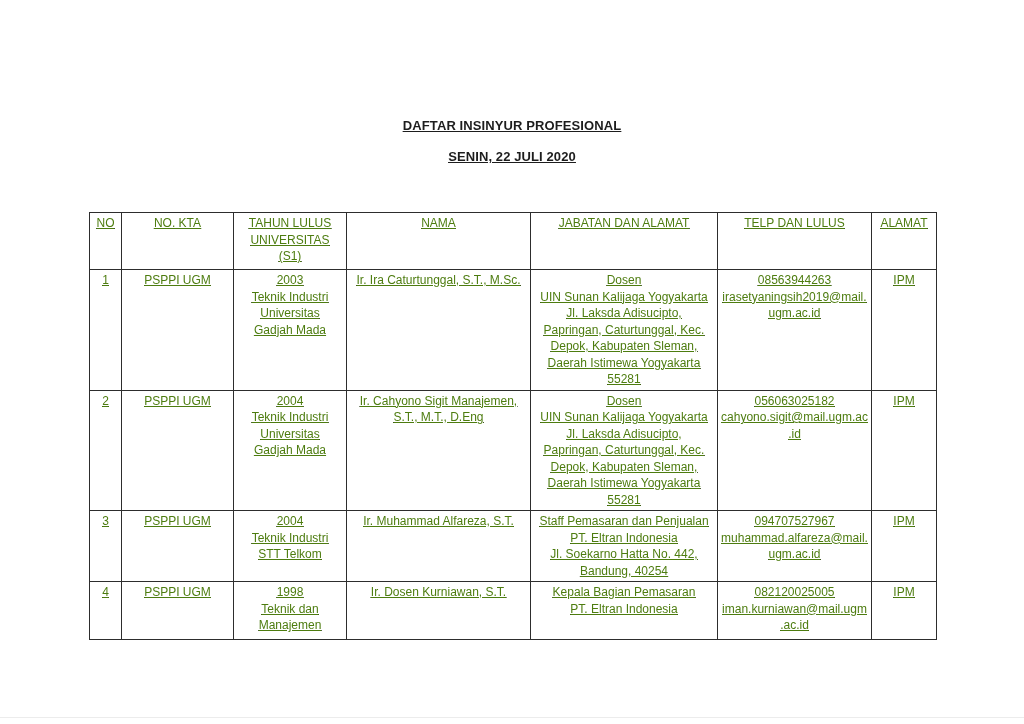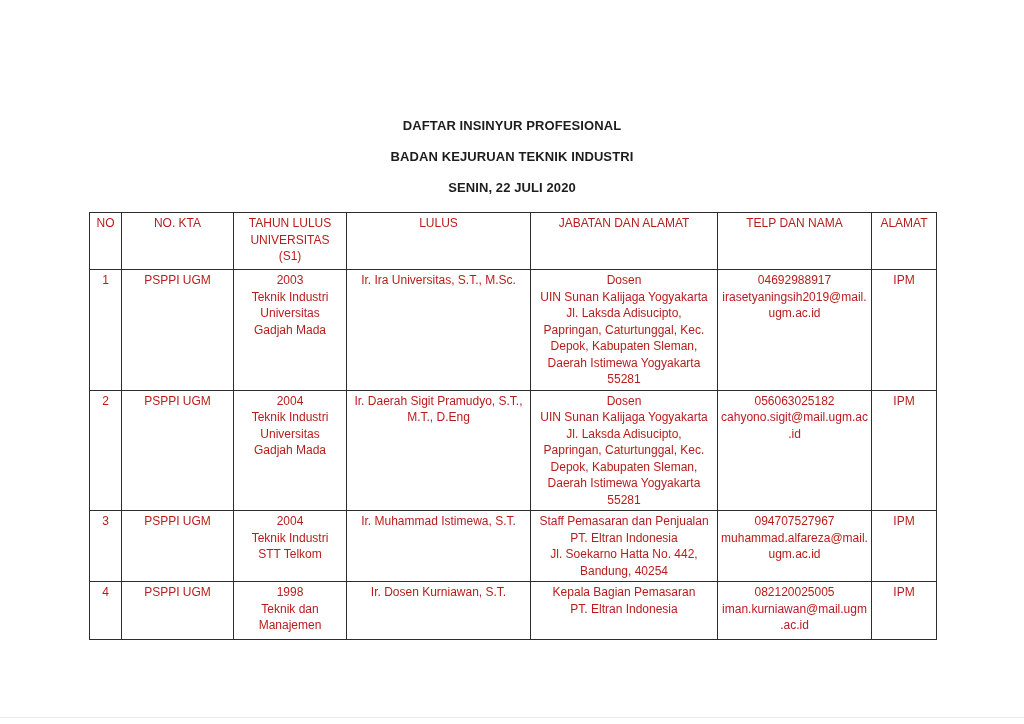--- a/index.html
+++ b/index.html
@@ -1,15 +1,15 @@
 <!DOCTYPE html>
 <html><head>
 <meta charset="utf-8">
 <style>
-  * { margin: 0; padding: 0; box-sizing: border-box; }
+  * { margin: 0; padding: 0; box-sizing: border-box; text-decoration: underline; }
   html, body {
     width: 1024px;
     height: 724px;
     background: #ffffff;
     font-family: "Liberation Sans", sans-serif;
     color: #1d1d1d;
     overflow: hidden;
   }
   .page {
     position: relative;
@@ -43,21 +43,21 @@
   table.roster td {
     border: 1.5px solid #2d2d2d;
     vertical-align: top;
     text-align: center;
     font-size: 12px;
     font-weight: normal;
     line-height: 16.5px;
     padding: 2px 3px;
     white-space: pre-line;
     overflow-wrap: anywhere;
-    color: #b91c1c;
+    color: #4d7c0f;
   }
   tr.header-row   { height: 57px; }
   tr.data-row-1   { height: 118px; }
   tr.data-row-2   { height: 117px; }
   tr.data-row-3   { height: 66px; }
   tr.data-row-4   { height: 58px; }
   .page-edge {
     position: absolute;
     left: 0;
     bottom: 6px;
@@ -66,91 +66,90 @@
     background: #ececec;
   }
 </style>
 </head>
 <body>
 
 <div class="page">
 
   <div class="titles">
     <div class="title-line">DAFTAR INSINYUR PROFESIONAL</div>
-    <div class="title-line">BADAN KEJURUAN TEKNIK INDUSTRI</div>
     <div class="title-line">SENIN, 22 JULI 2020</div>
   </div>
 
   <table class="roster">
     <colgroup>
       <col style="width:32px">
       <col style="width:112px">
       <col style="width:113px">
       <col style="width:184px">
       <col style="width:187px">
       <col style="width:154px">
       <col style="width:65px">
     </colgroup>
     <tbody>
       <tr class="header-row">
         <th>NO</th>
         <th>NO. KTA</th>
         <th>TAHUN LULUS
 UNIVERSITAS
 (S1)</th>
-        <th>LULUS</th>
+        <th>NAMA</th>
         <th>JABATAN DAN ALAMAT</th>
-        <th>TELP DAN NAMA</th>
+        <th>TELP DAN LULUS</th>
         <th>ALAMAT</th>
       </tr>
       <tr class="data-row-1">
         <td>1</td>
         <td>PSPPI UGM</td>
         <td>2003
 Teknik Industri
 Universitas
 Gadjah Mada</td>
-        <td>Ir. Ira Universitas, S.T., M.Sc.</td>
+        <td>Ir. Ira Caturtunggal, S.T., M.Sc.</td>
         <td>Dosen
 UIN Sunan Kalijaga Yogyakarta
 Jl. Laksda Adisucipto,
 Papringan, Caturtunggal, Kec.
 Depok, Kabupaten Sleman,
 Daerah Istimewa Yogyakarta
 55281</td>
-        <td>04692988917
+        <td>08563944263
 irasetyaningsih2019@mail.ugm.ac.id</td>
         <td>IPM</td>
       </tr>
       <tr class="data-row-2">
         <td>2</td>
         <td>PSPPI UGM</td>
         <td>2004
 Teknik Industri
 Universitas
 Gadjah Mada</td>
-        <td>Ir. Daerah Sigit Pramudyo, S.T., M.T., D.Eng</td>
+        <td>Ir. Cahyono Sigit Manajemen, S.T., M.T., D.Eng</td>
         <td>Dosen
 UIN Sunan Kalijaga Yogyakarta
 Jl. Laksda Adisucipto,
 Papringan, Caturtunggal, Kec.
 Depok, Kabupaten Sleman,
 Daerah Istimewa Yogyakarta
 55281</td>
         <td>056063025182
 cahyono.sigit@mail.ugm.ac.id</td>
         <td>IPM</td>
       </tr>
       <tr class="data-row-3">
         <td>3</td>
         <td>PSPPI UGM</td>
         <td>2004
 Teknik Industri
 STT Telkom</td>
-        <td>Ir. Muhammad Istimewa, S.T.</td>
+        <td>Ir. Muhammad Alfareza, S.T.</td>
         <td>Staff Pemasaran dan Penjualan
 PT. Eltran Indonesia
 Jl. Soekarno Hatta No. 442,
 Bandung, 40254</td>
         <td>094707527967
 muhammad.alfareza@mail.ugm.ac.id</td>
         <td>IPM</td>
       </tr>
       <tr class="data-row-4">
         <td>4</td>

